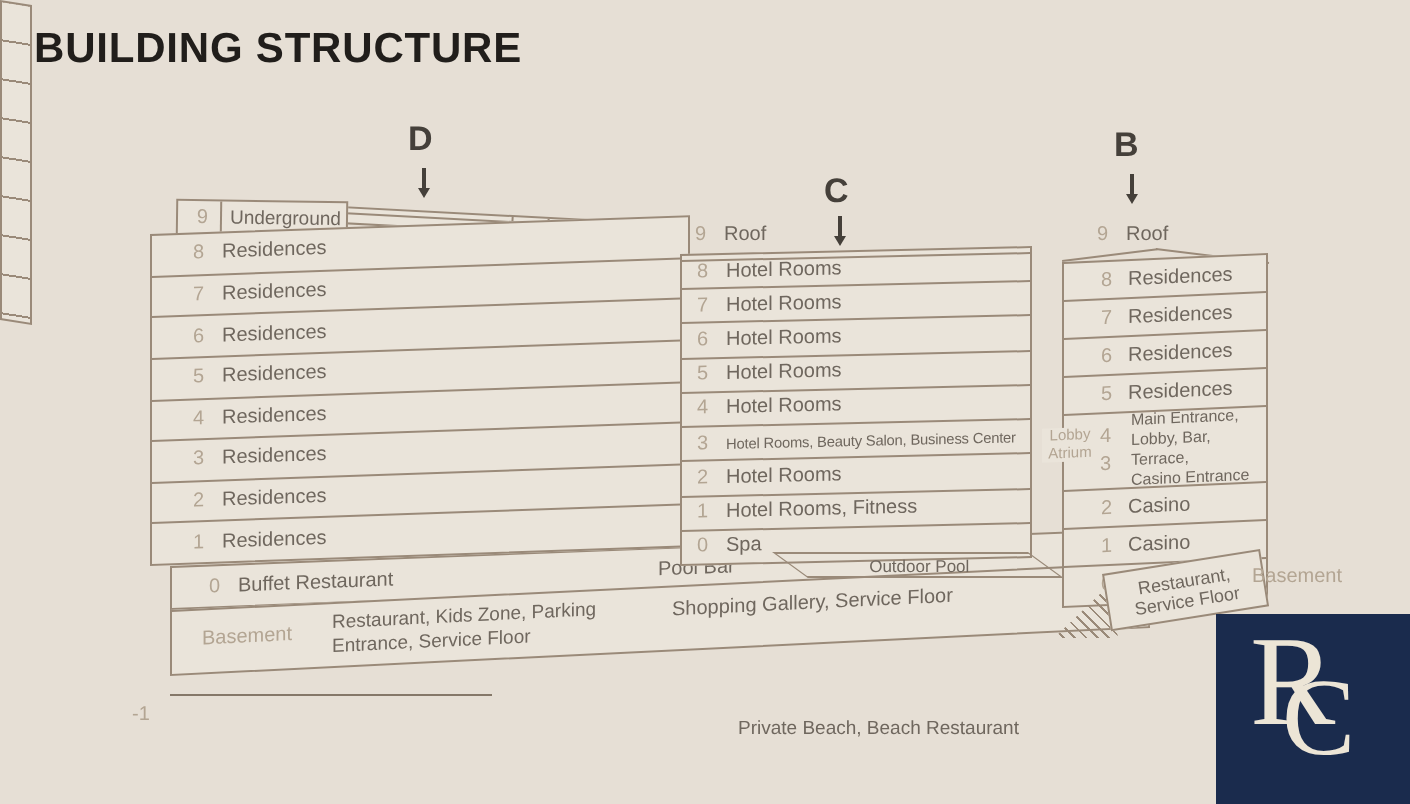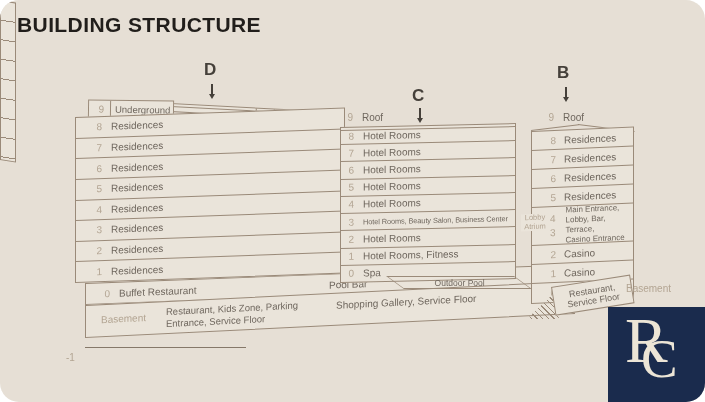--- a/index.html
+++ b/index.html
@@ -8,21 +8,21 @@
     --line:#9a8a79;
     --txt:#6f675e;
     --muted:#b3a593;
     --title:#211e1b;
     --marker:#45403a;
     --logo-bg:#1a2b4d;
     --logo-fg:#ece5d6;
   }
   *{box-sizing:border-box;margin:0;padding:0;}
   body{background:#fff;font-family:"Liberation Sans","DejaVu Sans",sans-serif;}
-  #canvas{position:relative;width:705px;height:402px;background:var(--bg);overflow:hidden;border-radius:19px;}
+  #canvas{position:relative;width:705px;height:402px;background:var(--bg);overflow:hidden;}
 
   .title{position:absolute;left:17px;top:13px;font-size:21px;font-weight:bold;
          letter-spacing:.4px;color:var(--title);}
 
   
   .marker{position:absolute;font-size:17px;font-weight:bold;color:var(--marker);z-index:6;}
   .arrow-line{position:absolute;width:2px;height:10px;background:var(--marker);z-index:6;}
   .arrow-head{position:absolute;width:0;height:0;border-left:3px solid transparent;
               border-right:3px solid transparent;border-top:5px solid var(--marker);z-index:6;}
 
@@ -296,19 +296,20 @@
   <div class="rest-slab">
     <span>
       <div>Restaurant,</div>
       <div>Service Floor</div>
     </span>
   </div>
   <div class="basement-right">Basement</div>
 
   <div class="rule"></div>
   <div class="parking-num">-1</div>
+  <div class="beach">Private Beach, Beach Restaurant</div>
 
   <div class="logo">
     <span class="r">R</span>
     <span class="c">C</span>
   </div>
 
 </div>
 
 </body></html>

